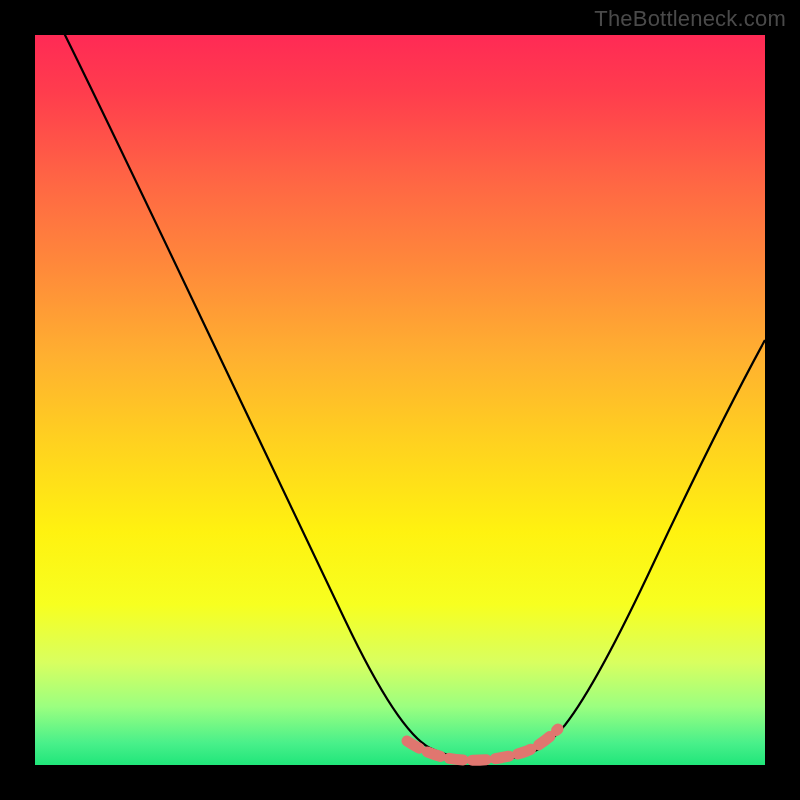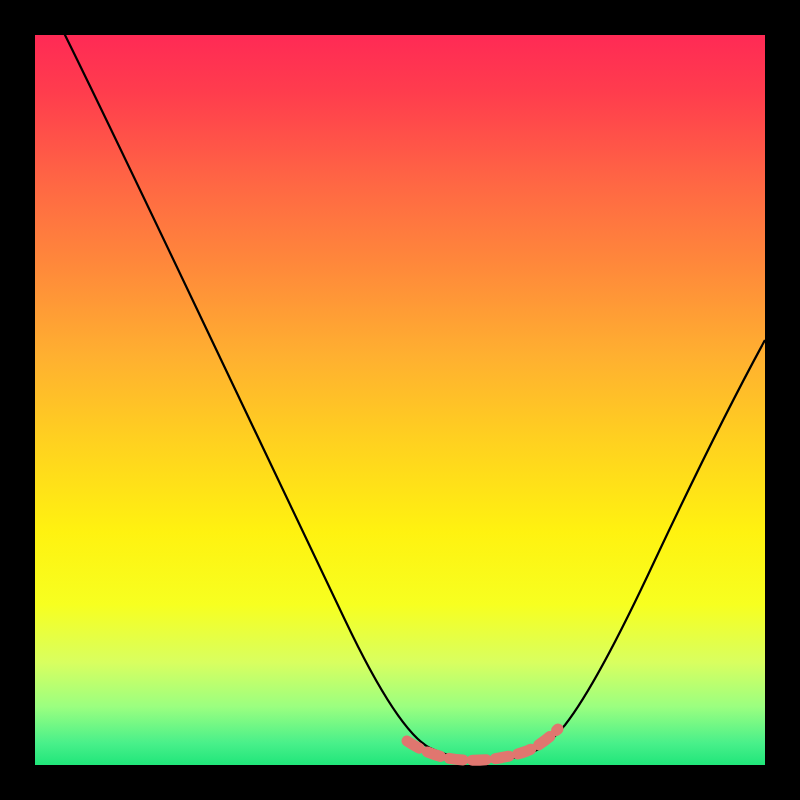--- a/index.html
+++ b/index.html
@@ -56,20 +56,21 @@
     width: 730px;
     height: 730px;
     overflow: visible;
   }
 </style>
 </head>
 <body>
 
 <div class="frame">
 
+  <div class="watermark">TheBottleneck.com</div>
 
   <div class="plot-area">
     <svg class="curve" viewBox="0 0 730 730" preserveAspectRatio="none">
       <path fill="none" stroke="#000" stroke-width="2.2" d="M 25 -10
                C 60 60, 110 165, 160 270
                C 210 375, 260 480, 310 585
                C 340 648, 370 700, 395 713
                C 418 725, 445 726, 470 724
                C 495 722, 512 712, 530 690
                C 555 658, 585 600, 620 525

